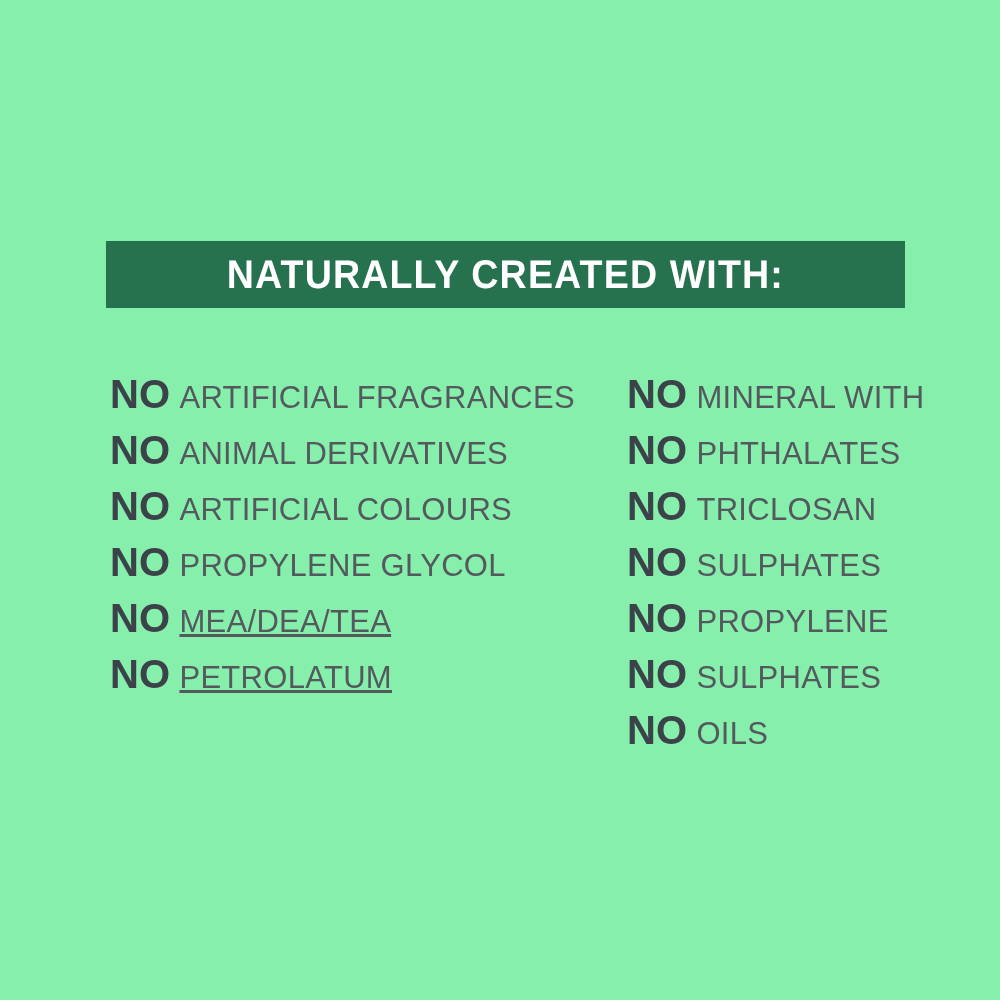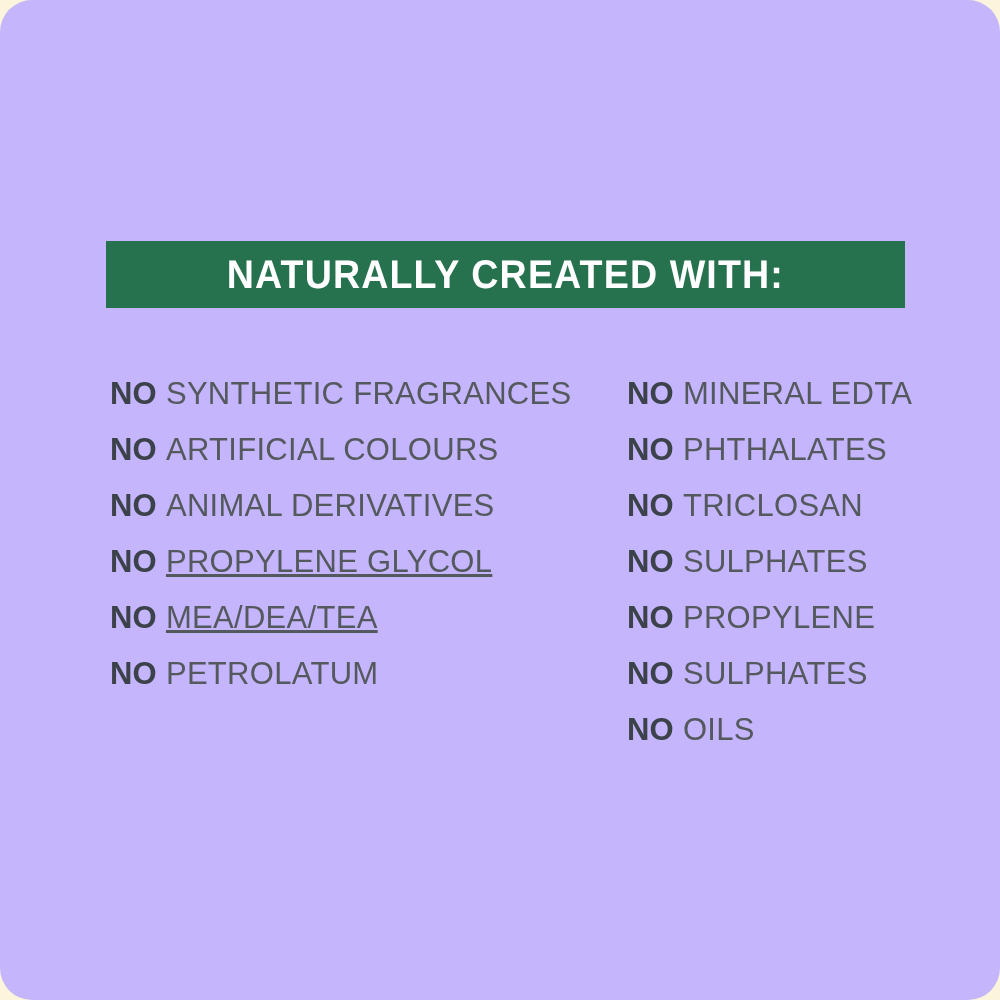--- a/index.html
+++ b/index.html
@@ -69,53 +69,53 @@
   .list-item {
     height: 56px;
     line-height: 56px;
     white-space: nowrap;
     font-size: 31px;
   }
 
   .no-label {
     font-weight: bold;
     color: #3c4249;
-    font-size: 31px;
+    font-size: 40px;
     letter-spacing: 0.2px;
   }
 
   .item-text {
     font-weight: normal;
     color: #54595e;
     font-size: 31px;
     letter-spacing: 0.3px;
     margin-left: 9px;
   }
 </style>
 </head>
 <body style="background: rgb(253, 244, 221);">
 
-<div id="poster" style="background: #c4b5fd; border-radius: 32px;">
+<div id="poster" style="background: #86efac;">
 
   <div id="banner" style="background: rgb(38, 113, 78);">
     <span id="banner-title" style="color: rgb(255, 255, 255);">NATURALLY CREATED WITH:</span>
   </div>
 
   <div id="list-area">
 
     <div class="column" id="column-left">
-        <div class="list-item"><span class="no-label" style="color: rgb(60, 66, 73);">NO</span><span class="item-text" style="color: rgb(84, 89, 94);">SYNTHETIC FRAGRANCES</span></div>
+        <div class="list-item"><span class="no-label" style="color: rgb(60, 66, 73);">NO</span><span class="item-text" style="color: rgb(84, 89, 94);">ARTIFICIAL FRAGRANCES</span></div>
+        <div class="list-item"><span class="no-label" style="color: rgb(60, 66, 73);">NO</span><span class="item-text" style="color: rgb(84, 89, 94);">ANIMAL DERIVATIVES</span></div>
         <div class="list-item"><span class="no-label" style="color: rgb(60, 66, 73);">NO</span><span class="item-text" style="color: rgb(84, 89, 94);">ARTIFICIAL COLOURS</span></div>
-        <div class="list-item"><span class="no-label" style="color: rgb(60, 66, 73);">NO</span><span class="item-text" style="color: rgb(84, 89, 94);">ANIMAL DERIVATIVES</span></div>
-        <div class="list-item"><span class="no-label" style="color: rgb(60, 66, 73);">NO</span><span class="item-text" style="color: rgb(84, 89, 94); text-decoration: underline;">PROPYLENE GLYCOL</span></div>
+        <div class="list-item"><span class="no-label" style="color: rgb(60, 66, 73);">NO</span><span class="item-text" style="color: rgb(84, 89, 94);">PROPYLENE GLYCOL</span></div>
         <div class="list-item"><span class="no-label" style="color: rgb(60, 66, 73);">NO</span><span class="item-text" style="color: rgb(84, 89, 94); text-decoration: underline;">MEA/DEA/TEA</span></div>
-        <div class="list-item"><span class="no-label" style="color: rgb(60, 66, 73);">NO</span><span class="item-text" style="color: rgb(84, 89, 94);">PETROLATUM</span></div>
+        <div class="list-item"><span class="no-label" style="color: rgb(60, 66, 73);">NO</span><span class="item-text" style="color: rgb(84, 89, 94); text-decoration: underline;">PETROLATUM</span></div>
       </div>
     <div class="column" id="column-right">
-        <div class="list-item"><span class="no-label" style="color: rgb(60, 66, 73);">NO</span><span class="item-text" style="color: rgb(84, 89, 94);">MINERAL EDTA</span></div>
+        <div class="list-item"><span class="no-label" style="color: rgb(60, 66, 73);">NO</span><span class="item-text" style="color: rgb(84, 89, 94);">MINERAL WITH</span></div>
         <div class="list-item"><span class="no-label" style="color: rgb(60, 66, 73);">NO</span><span class="item-text" style="color: rgb(84, 89, 94);">PHTHALATES</span></div>
         <div class="list-item"><span class="no-label" style="color: rgb(60, 66, 73);">NO</span><span class="item-text" style="color: rgb(84, 89, 94);">TRICLOSAN</span></div>
         <div class="list-item"><span class="no-label" style="color: rgb(60, 66, 73);">NO</span><span class="item-text" style="color: rgb(84, 89, 94);">SULPHATES</span></div>
         <div class="list-item"><span class="no-label" style="color: rgb(60, 66, 73);">NO</span><span class="item-text" style="color: rgb(84, 89, 94);">PROPYLENE</span></div>
         <div class="list-item"><span class="no-label" style="color: rgb(60, 66, 73);">NO</span><span class="item-text" style="color: rgb(84, 89, 94);">SULPHATES</span></div>
         <div class="list-item"><span class="no-label" style="color: rgb(60, 66, 73);">NO</span><span class="item-text" style="color: rgb(84, 89, 94);">OILS</span></div>
       </div>
 
   </div>
 

